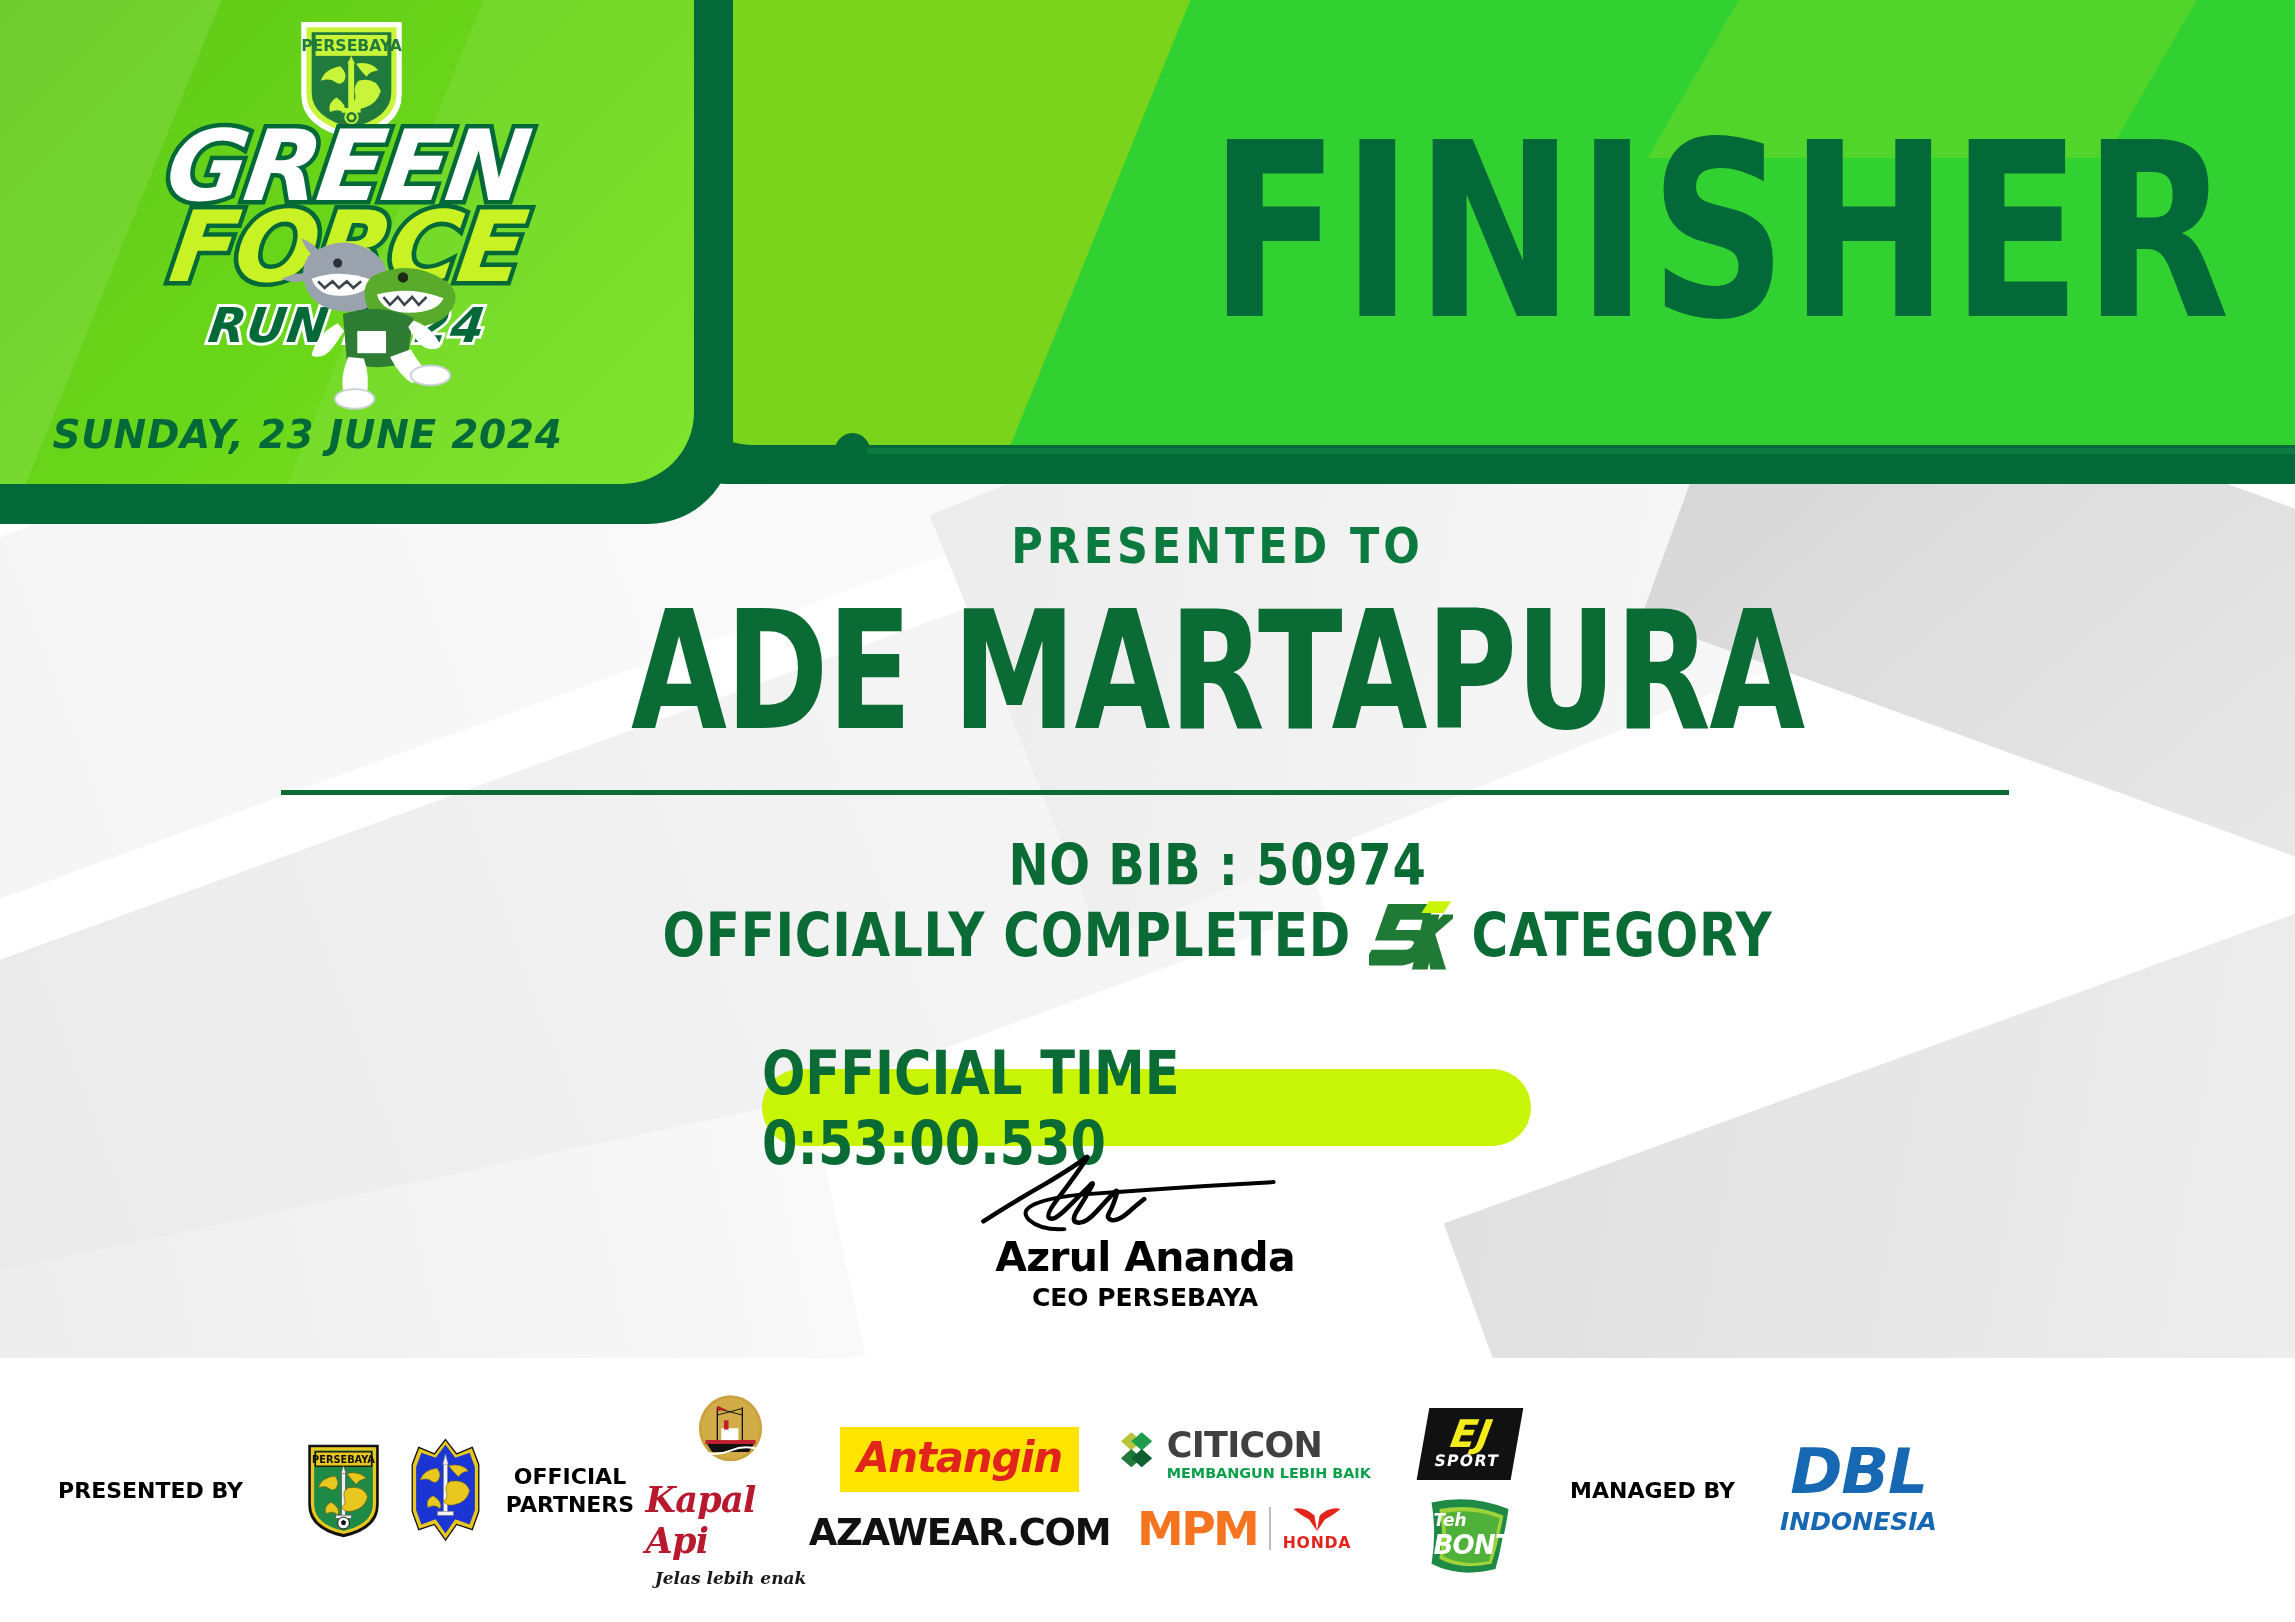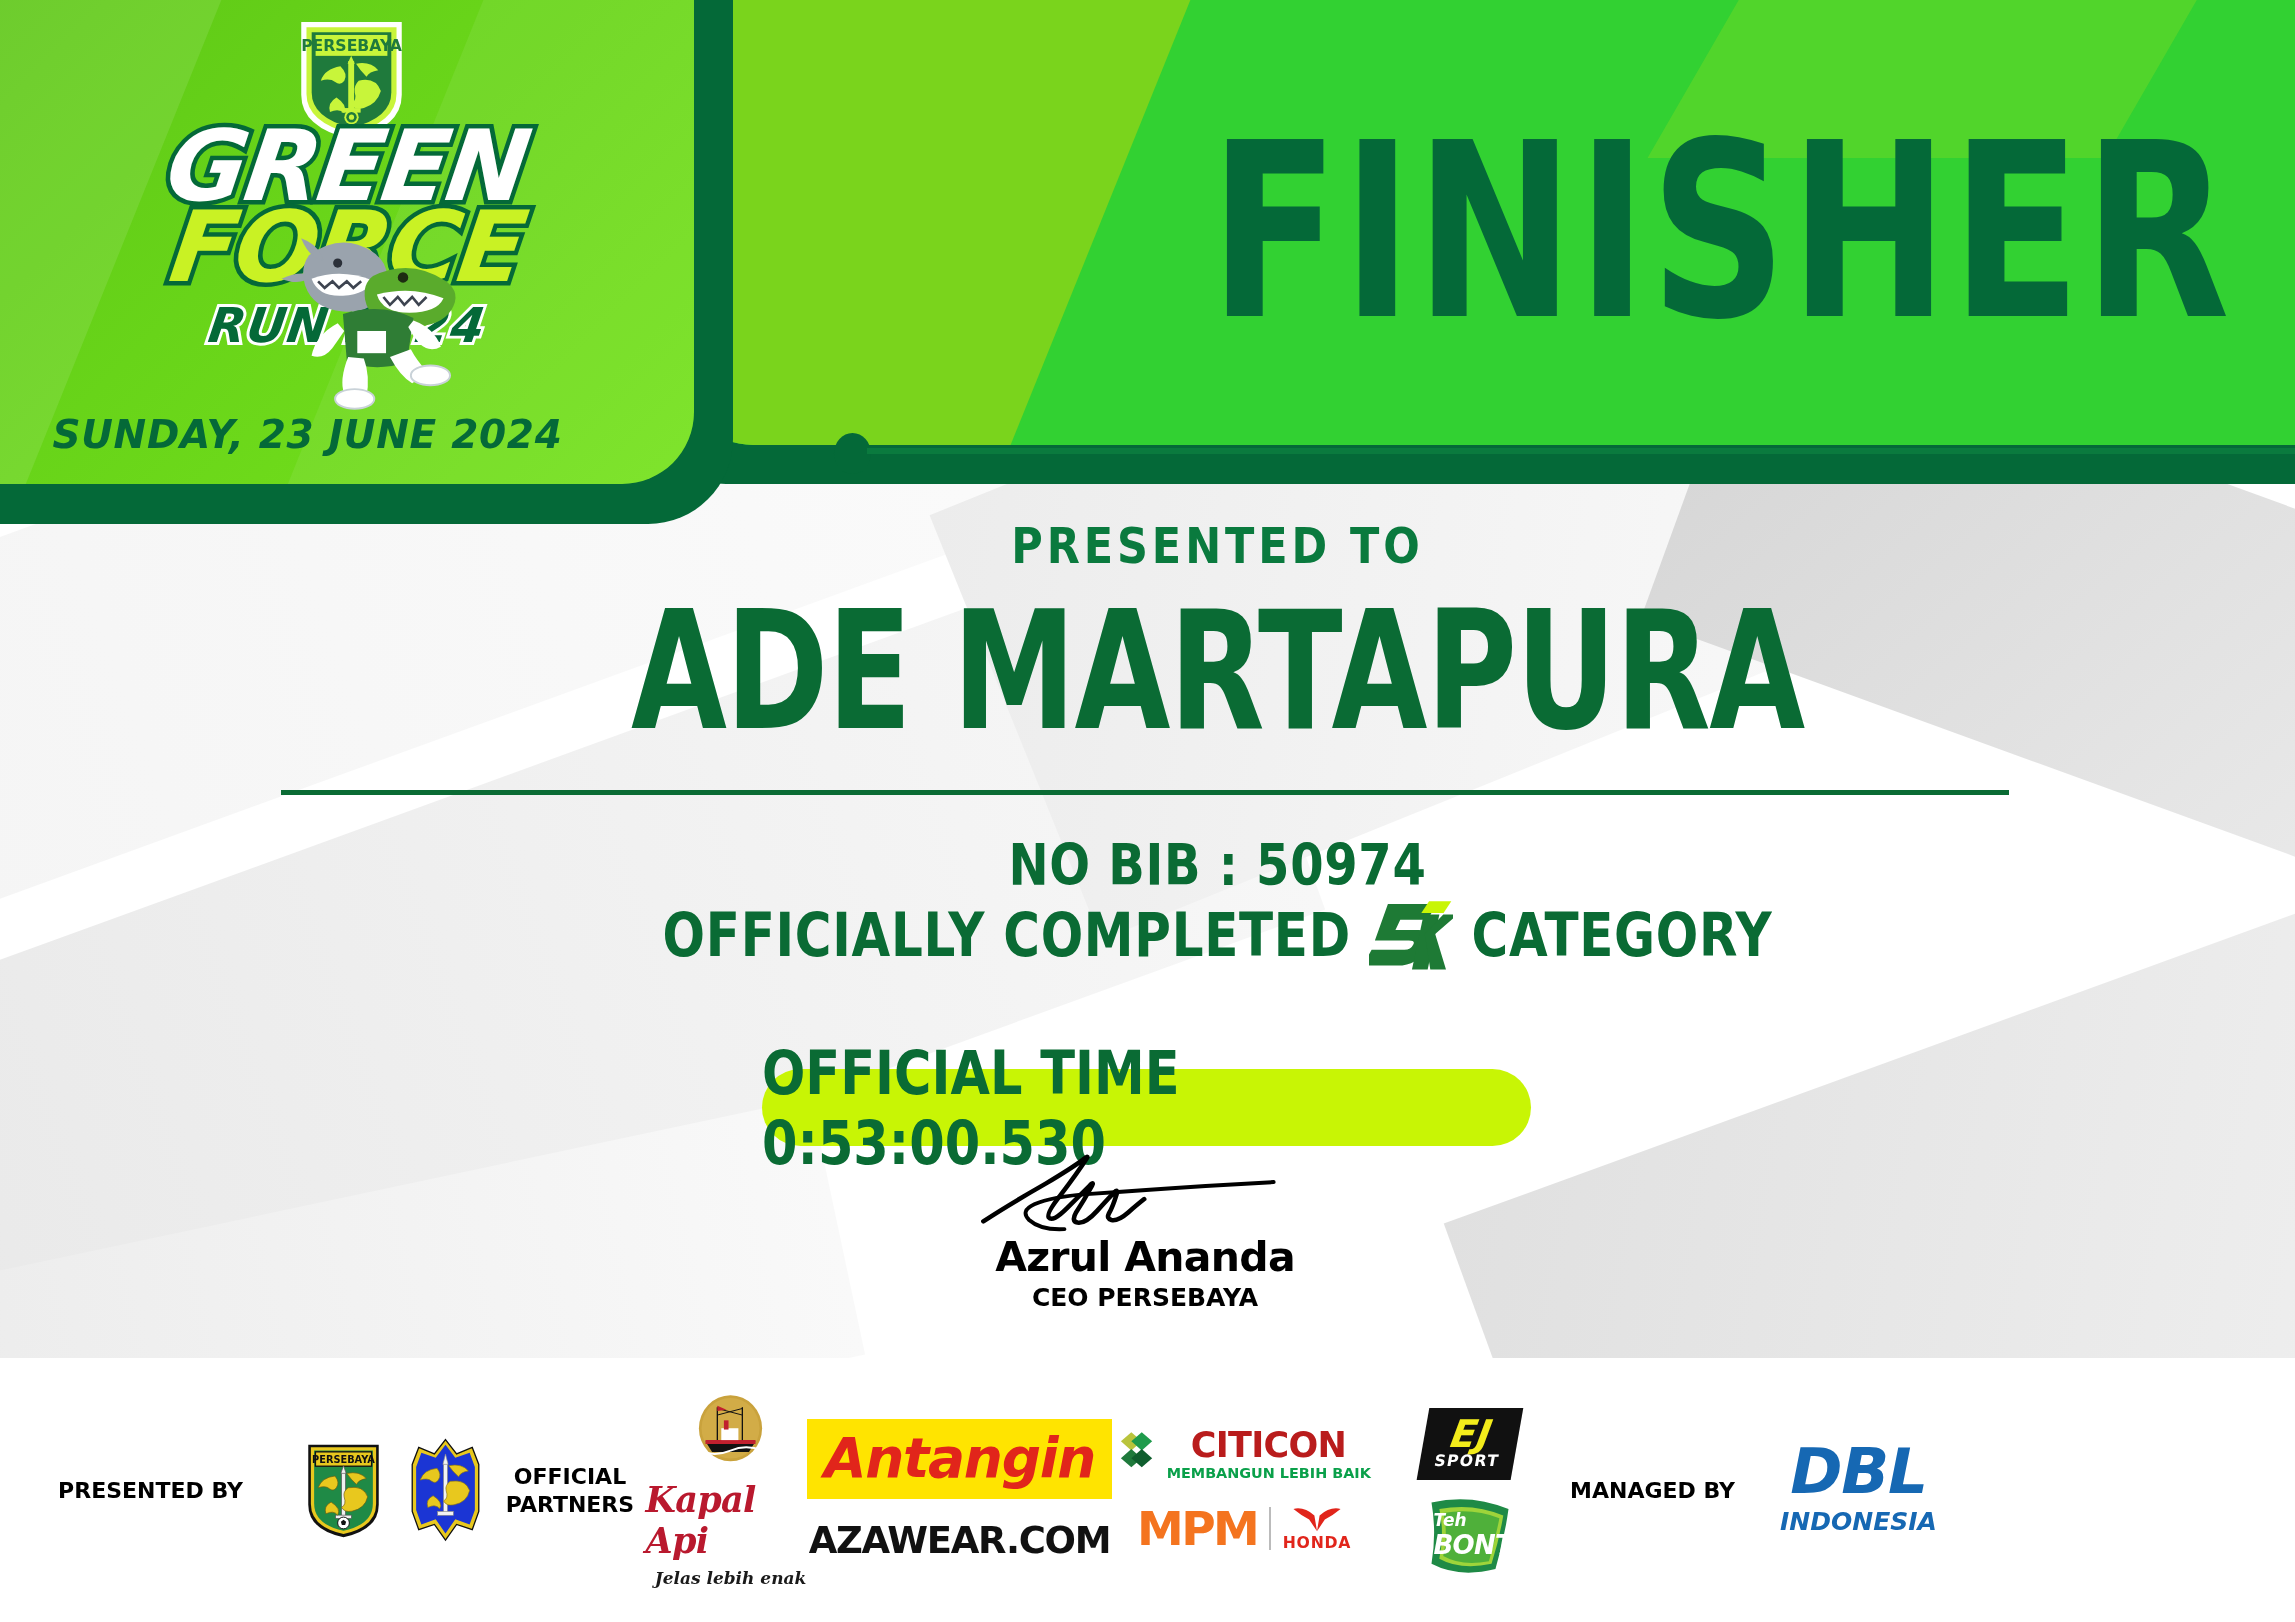--- a/index.html
+++ b/index.html
@@ -162,27 +162,27 @@
     font-family:"DejaVu Serif",serif;font-weight:bold;font-style:italic;font-size:35px;
     color:#b9192e;-webkit-text-stroke:2px #ffffff;paint-order:stroke fill;letter-spacing:-0.7px;
   }
   .kapal-sub{
     font-family:"DejaVu Serif",serif;font-weight:bold;font-style:italic;font-size:17px;color:#1a1a1a;
   }
   .antangin-box{
     background:#ffe400;padding:6.5px 17px 9.2px 17px;display:inline-block;
   }
   .antangin-txt{
-    font-family:"DejaVu Sans",sans-serif;font-weight:bold;font-style:italic;font-size:55px;
+    font-family:"DejaVu Sans",sans-serif;font-weight:bold;font-style:italic;font-size:42px;
     color:#e1251b;letter-spacing:-1.3px;
   }
   .aza{
     font-family:"DejaVu Sans",sans-serif;font-weight:bold;font-size:37px;color:#111;letter-spacing:-1.3px;
   }
-  .citicon-txt{font-family:"DejaVu Sans",sans-serif;font-weight:bold;font-size:35px;color:#b91c1c;letter-spacing:-0.7px;margin-left:24px;}
+  .citicon-txt{font-family:"DejaVu Sans",sans-serif;font-weight:bold;font-size:35px;color:#404040;letter-spacing:-0.7px;}
   .citicon-sub{font-family:"DejaVu Sans",sans-serif;font-weight:bold;font-size:14.4px;color:#0aa04a;letter-spacing:0px;}
   .mpm-txt{font-family:"DejaVu Sans",sans-serif;font-weight:bold;font-size:47px;color:#f4741f;letter-spacing:-2.6px;}
   .honda-txt{font-family:"DejaVu Sans",sans-serif;font-weight:bold;font-size:15.7px;color:#e1251b;letter-spacing:0.7px;}
   .ej-box{background:#111;transform:skewX(-10deg);padding:9.2px 14.4px;text-align:center;}
   .ej-txt{font-family:"DejaVu Sans",sans-serif;font-weight:bold;font-style:italic;font-size:38px;color:#f3ec1b;line-height:.9;}
   .ej-sub{font-family:"DejaVu Sans",sans-serif;font-weight:bold;font-size:15.7px;color:#fff;letter-spacing:1.3px;}
   .bonteh-teh{font-family:"DejaVu Sans",sans-serif;font-weight:bold;font-style:italic;font-size:17px;color:#fff;}
   .bonteh-txt{font-family:"DejaVu Sans",sans-serif;font-weight:bold;font-style:italic;font-size:26px;color:#fff;letter-spacing:-0.7px;}
   .dbl-txt{font-family:"DejaVu Sans",sans-serif;font-weight:bold;font-style:italic;font-size:63px;color:#1668b3;letter-spacing:-1.3px;line-height:.85;}
   .dbl-sub{font-family:"DejaVu Sans",sans-serif;font-weight:bold;font-style:italic;font-size:25px;color:#1668b3;letter-spacing:0px;}

